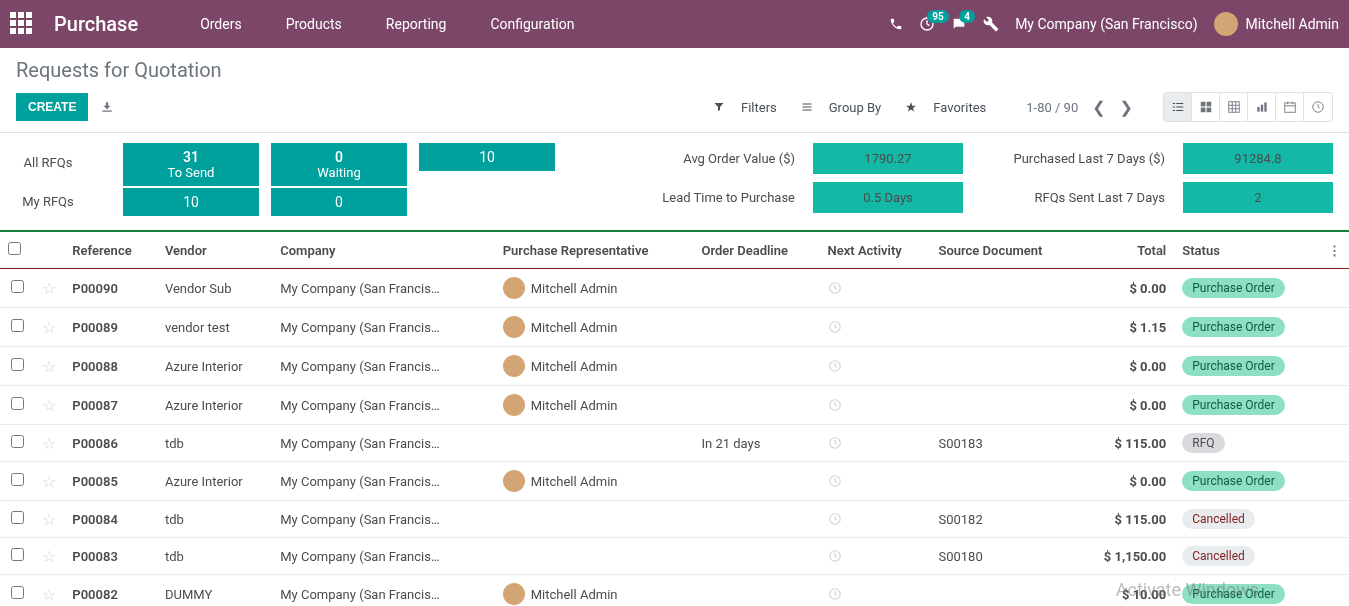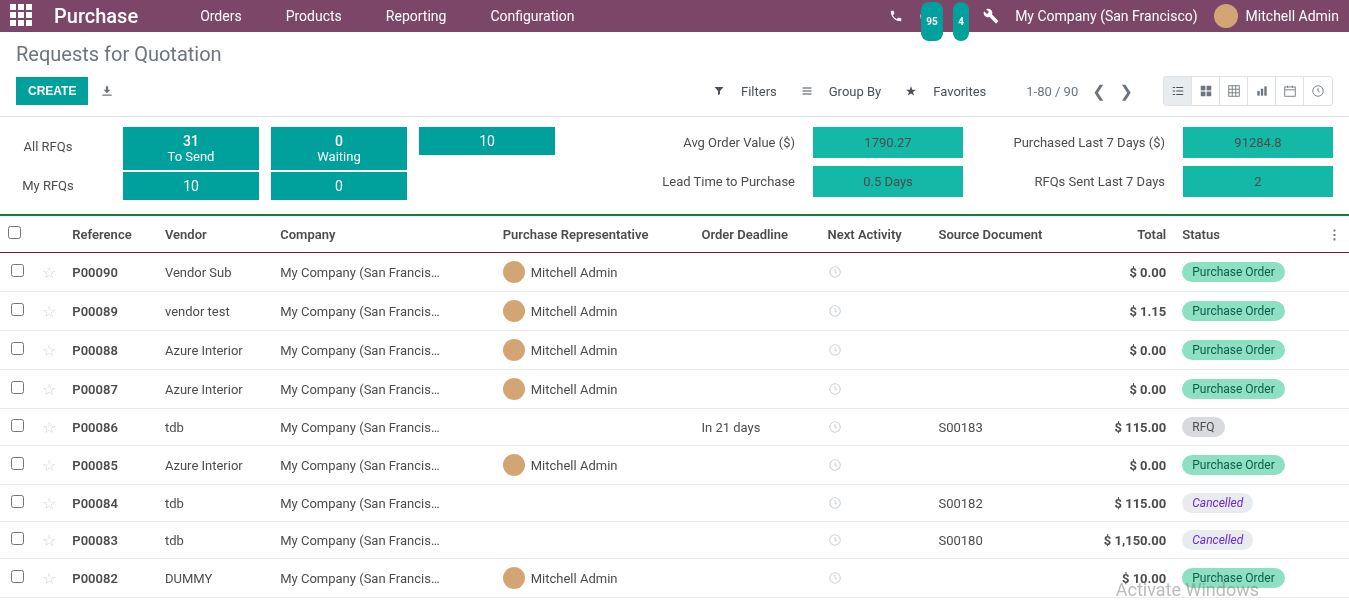--- a/index.html
+++ b/index.html
@@ -1,27 +1,27 @@
 <!DOCTYPE html>
 <html><head>
 <meta charset="utf-8">
 <style>
 * { margin: 0; padding: 0; box-sizing: border-box; }
 body { font-family: -apple-system, BlinkMacSystemFont, "Segoe UI", Roboto, sans-serif; font-size: 13px; color: #4c4c4c; background: #fff; width: 1349px; }
 
 
-.navbar { background: #7C4669; height: 32px; display: flex; align-items: center; padding: 0 10px; color: #fff; }
+.navbar { background: #7C4669; height: 48px; display: flex; align-items: center; padding: 0 10px; color: #fff; }
 .apps-icon { width: 24px; height: 24px; display: grid; grid-template-columns: repeat(3,6px); grid-template-rows: repeat(3,6px); gap: 2px; cursor: pointer; margin-right: 20px;}
 .apps-icon span { background: #fff; width: 6px; height: 6px; }
 .brand { font-size: 20px; font-weight: 500; margin-right: 40px; }
 .nav-menu { display: flex; gap: 22px; font-size: 14px; }
 .nav-menu div { cursor: pointer; margin-left: 22px; }
 .nav-right { margin-left: auto; display: flex; align-items: center; gap: 16px; }
 .icon-btn { position: relative; cursor: pointer; }
-.badge { position: absolute; top: -6px; left: 2px; background: #00A09D; color: #fff; font-size: 10px; font-weight: bold; padding: 14px 5px; border-radius: 8px; }
+.badge { position: absolute; top: -6px; left: 8px; background: #00A09D; color: #fff; font-size: 10px; font-weight: bold; padding: 1px 5px; border-radius: 8px; }
 .company { font-size: 14px; }
 .user { display: flex; align-items: center; gap: 8px; font-size: 14px;}
 .avatar-sm { width: 24px; height: 24px; border-radius: 50%; background: #d4a574; display: inline-flex; align-items: center; justify-content: center; }
 
 
 .cp { padding: 10px 16px 0 16px; }
 .cp-top { display: flex; align-items: center; }
 .breadcrumb { font-size: 20px; color: #6c757d; flex: 0 0 50%; }
 .search-wrap { flex: 1; display: flex; border-bottom: 1px solid #ced4da; align-items: center; }
 .search-wrap input { border: none; outline: none; flex: 1; font-size: 14px; padding: 6px 2px; color: #6c757d; }
@@ -61,21 +61,21 @@
 .chk { width: 34px; text-align: center;}
 .star-col { width: 28px; }
 .star { color: #ced4da; cursor: pointer; font-size: 16px;}
 .ref { font-weight: 600; }
 .rep { display: flex; align-items: center; gap: 6px; }
 .avatar-xs { width: 22px; height: 22px; border-radius: 50%; background: #d4a574; display: inline-block; flex-shrink: 0;}
 .clock { color: #ced4da; font-size: 14px;}
 .status-badge { display: inline-block; padding: 3px 10px; border-radius: 11px; font-size: 12px; white-space: nowrap;}
 .status-po { background: #8EE0C2; color: #0c5c4c; }
 .status-rfq { background: #d8dadd; color: #4c4c4c; }
-.status-cancel { background: #e9ecef; color: #6d28d9; font-style: italic; }
+.status-cancel { background: #e9ecef; color: #7f1d1d; }
 .ellipsis { max-width: 165px; overflow: hidden; text-overflow: ellipsis; white-space: nowrap; }
 .kebab { color: #6c757d; cursor: pointer; }
 
 .watermark { position: fixed; right: 90px; bottom: 6px; color: rgba(120,120,120,0.5); font-size: 18px; pointer-events: none;}
 
 svg { display: block; }
 </style>
 </head>
 <body>
 

